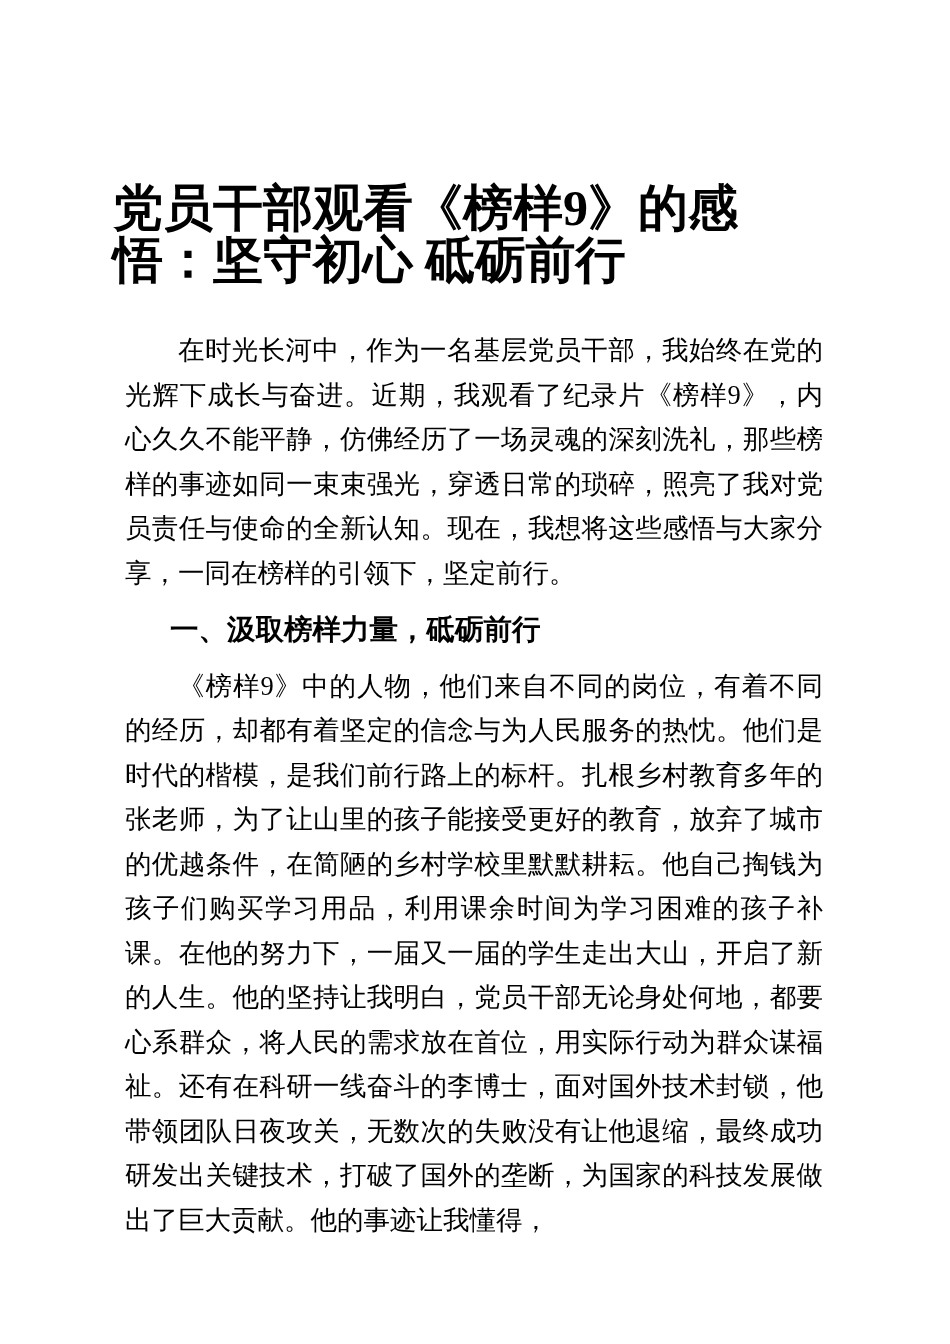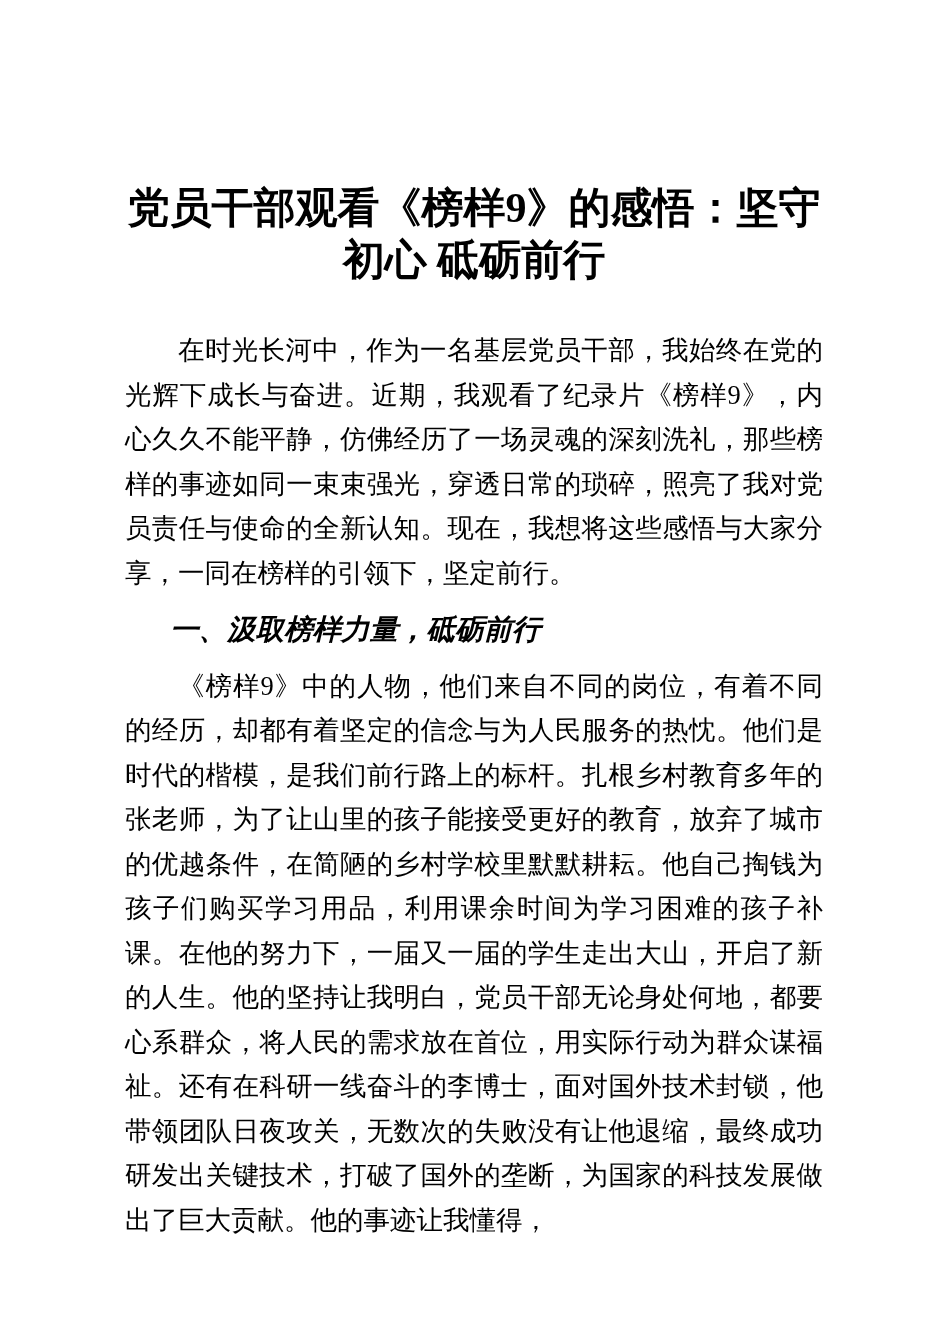--- a/index.html
+++ b/index.html
@@ -13,42 +13,41 @@
     height: 1344px;
     background: #ffffff;
     color: #000000;
     box-sizing: border-box;
     padding: 182px 115px 0 113px;
     overflow: hidden;
   }
   .doc-title {
     font-family: "Liberation Serif", "DejaVu Serif", serif;
     font-weight: 700;
-    font-size: 42px;
+    font-size: 50px;
     line-height: 52px;
-    text-align: center;
+    text-align: left;
     margin: 0 0 42px 0;
   }
   .body-para {
     font-family: "Liberation Serif", "DejaVu Serif", serif;
     font-weight: 400;
     font-size: 26.5px;
     line-height: 44.5px;
     text-align: justify;
     text-indent: 2em;
     margin: 12px;
   }
   .section-heading {
     font-family: "Liberation Sans", "DejaVu Sans", sans-serif;
     font-weight: 700;
     font-size: 28.5px;
     line-height: 44.5px;
     text-indent: 2em;
     margin: 0;
-    font-style: italic;
   }
 </style>
 </head>
 <body>
 
 <div class="page">
   <h1 class="doc-title">党员干部观看《榜样9》的感悟：坚守初心 砥砺前行</h1>
 
   <p class="body-para">在时光长河中，作为一名基层党员干部，我始终在党的光辉下成长与奋进。近期，我观看了纪录片《榜样9》，内心久久不能平静，仿佛经历了一场灵魂的深刻洗礼，那些榜样的事迹如同一束束强光，穿透日常的琐碎，照亮了我对党员责任与使命的全新认知。现在，我想将这些感悟与大家分享，一同在榜样的引领下，坚定前行。</p>
 

